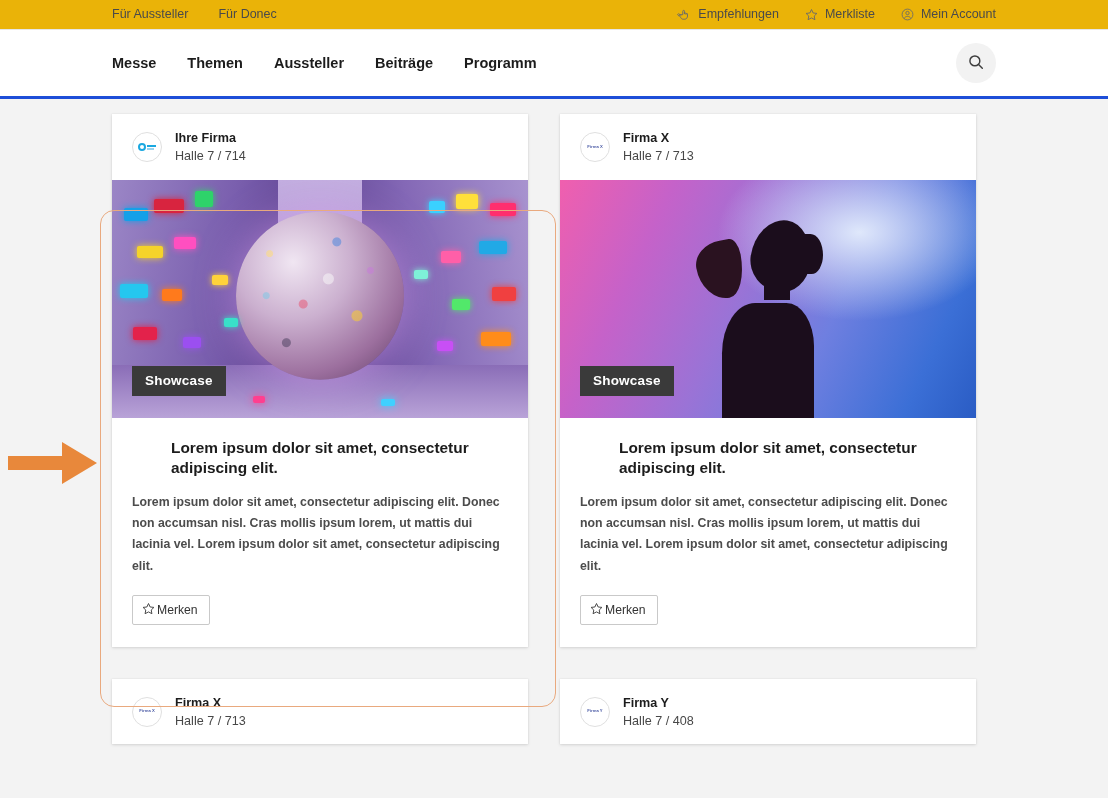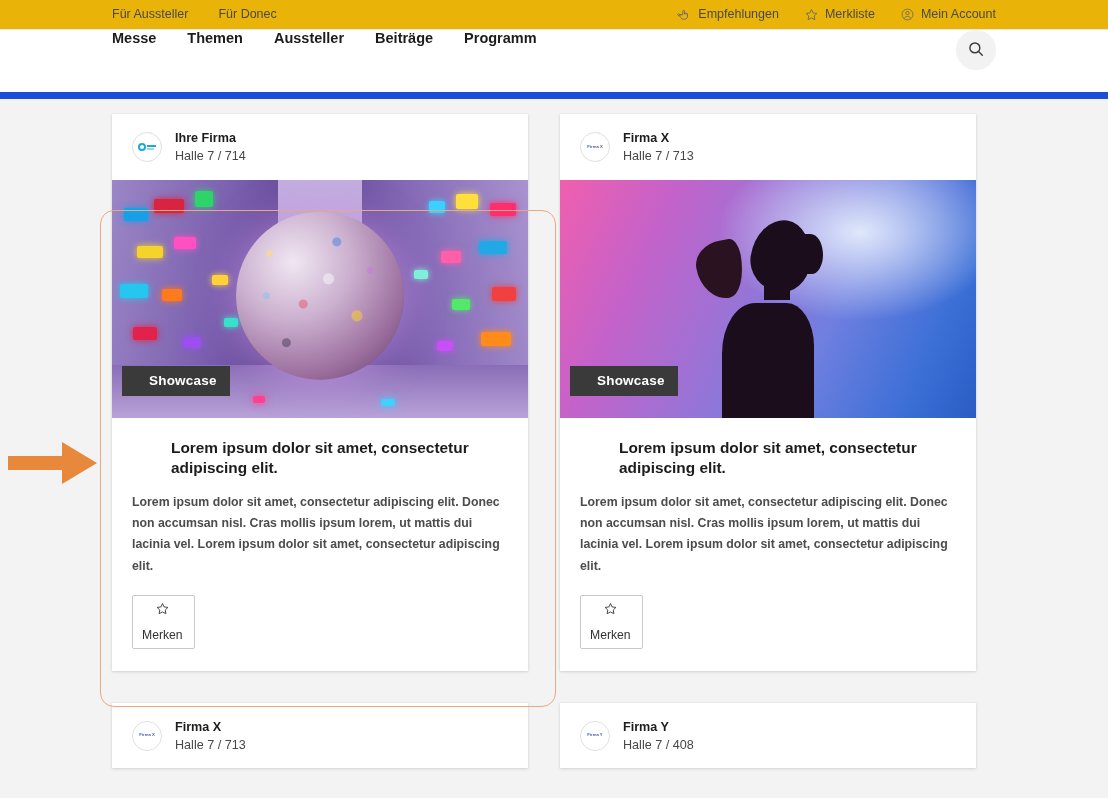--- a/index.html
+++ b/index.html
@@ -28,23 +28,23 @@
     display: flex; align-items: center; gap: 7px; cursor: pointer;
     white-space: nowrap;
   }
   .util-link .ico { display: inline-flex; align-items: center; color: #6a6a6a; }
 
   
   .main-nav {
     height: 69px;
     background: #ffffff;
     display: flex;
-    align-items: flex-start;
+    align-items: center;
     padding: 0 112px;
-    border-bottom: 7px solid #1d4ed8;
+    border-bottom: 3px solid #1d4ed8;
   }
   .nav-items { display: flex; gap: 31px; }
   .nav-item {
     font-size: 14.5px; font-weight: bold; color: #1c1c1c;
     cursor: pointer; white-space: nowrap;
   }
   .search-btn {
     margin-left: auto;
     width: 40px; height: 40px; border-radius: 50%;
     background: #f2f2f2;
@@ -108,43 +108,42 @@
   .logo-bars { display:flex; flex-direction:column; gap:1px; }
   .logo-bars i { display:block; width:9px; height:2px; background:#1aa8e0; }
   .logo-bars i:last-child { background:#9ad4ef; width:7px; }
 
   .card-company { font-size: 12.6px; font-weight: bold; color: #1c1c1c; line-height: 1.45; }
   .card-hall { font-size: 12.6px; color: #474747; line-height: 1.45; }
 
   
   .card-media { position: relative; height: 238px; overflow: hidden; }
   .badge {
-    position: absolute; left: 10px; bottom: 22px;
+    position: absolute; left: 20px; bottom: 22px;
     background: #3a3a3a; color: #fff;
     font-size: 13.5px; font-weight: bold;
-    padding: 7px 13px 8px 27px;
+    padding: 7px 13px 8px 13px;
     letter-spacing: .2px;
   }
 
   
   .card-body { padding: 20px 20px 22px 20px; }
   .card-title {
     font-size: 15.4px; font-weight: bold; color: #1c1c1c;
     line-height: 1.35; margin-bottom: 13px; margin-left: 39px;
   }
   .card-text { font-size: 12.3px; color: #4c4c4c; line-height: 1.72; font-weight: bold; }
   .merken-btn {
     margin-top: 18px;
-    display: inline-flex; align-items: center; gap: 10px;
+    display: inline-flex; align-items: center; gap: 2px;
     border: 1px solid #c9c9c9; background: #fff;
     padding: 6px 11px 6px 9px;
     font-size: 12.2px; color: #333;
     border-radius: 2px; cursor: pointer;
     font-family: "Liberation Sans", sans-serif;
-    flex-direction: column;
   }
 
   
   .neon-scene { position:absolute; inset:0; background:#6e4f9e; overflow:hidden; }
   .neon-scene .wall-l, .neon-scene .wall-r {
     position:absolute; top:0; bottom:0; width:40%;
   }
   .neon-scene .wall-l { left:0; background:linear-gradient(100deg,#9b86c6 0%,#7a5fae 60%,#5e4290 100%); }
   .neon-scene .wall-r { right:0; background:linear-gradient(260deg,#a893cf 0%,#8468b6 60%,#614695 100%); }
   .neon-scene .back {

